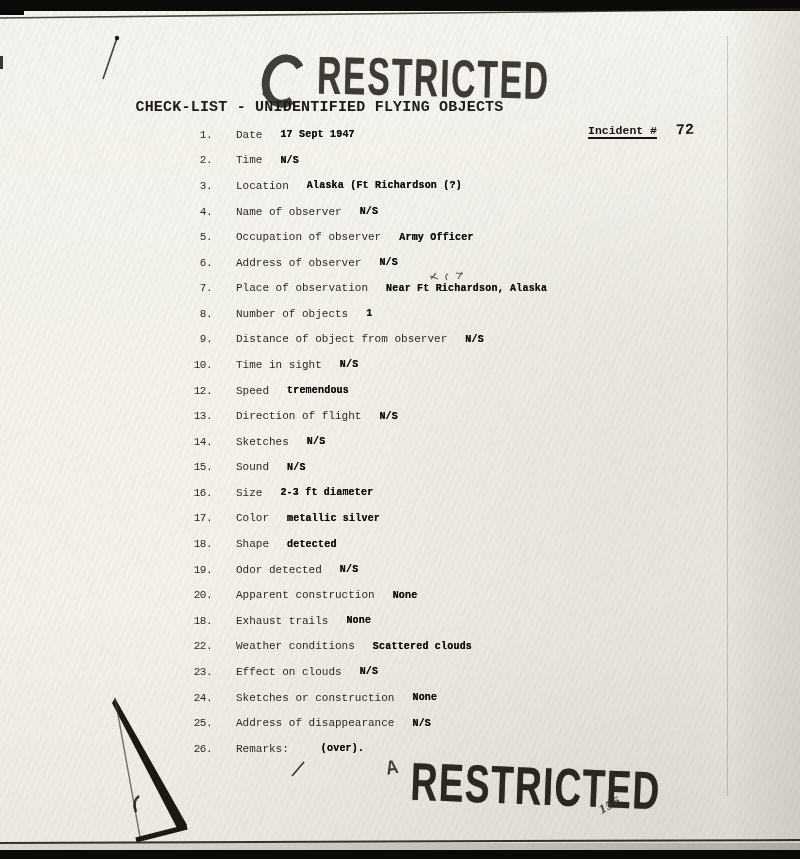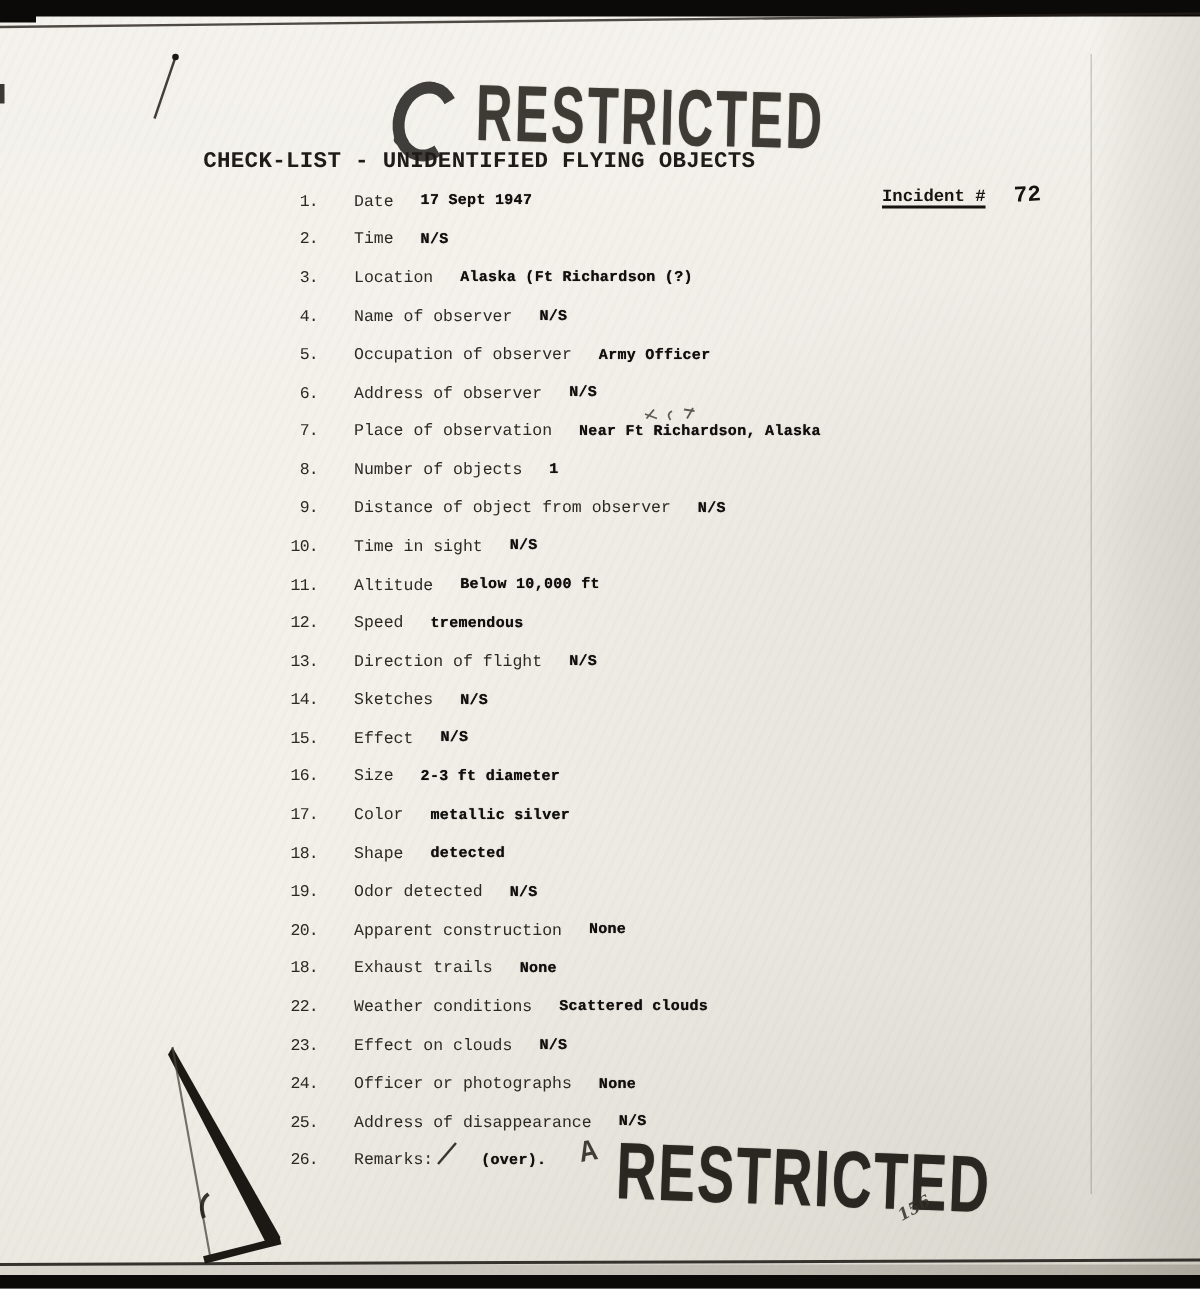--- a/index.html
+++ b/index.html
@@ -174,25 +174,20 @@
         <span class="label">Distance of object from observer</span>
         <span class="value">N/S</span>
       </div>
 
       <div class="row">
         <span class="num">10.</span>
         <span class="label">Time in sight</span>
         <span class="value">N/S</span>
       </div>
 
-      <div class="row">
-        <span class="num">11.</span>
-        <span class="label">Altitude</span>
-        <span class="value">Below 10,000 ft</span>
-      </div>
 
       <div class="row">
         <span class="num">12.</span>
         <span class="label">Speed</span>
         <span class="value">tremendous</span>
       </div>
 
       <div class="row">
         <span class="num">13.</span>
         <span class="label">Direction of flight</span>
@@ -200,21 +195,21 @@
       </div>
 
       <div class="row">
         <span class="num">14.</span>
         <span class="label">Sketches</span>
         <span class="value">N/S</span>
       </div>
 
       <div class="row">
         <span class="num">15.</span>
-        <span class="label">Effect</span>
+        <span class="label">Sound</span>
         <span class="value">N/S</span>
       </div>
 
       <div class="row">
         <span class="num">16.</span>
         <span class="label">Size</span>
         <span class="value">2-3 ft diameter</span>
       </div>
 
       <div class="row">
@@ -254,21 +249,21 @@
       </div>
 
       <div class="row">
         <span class="num">23.</span>
         <span class="label">Effect on clouds</span>
         <span class="value">N/S</span>
       </div>
 
       <div class="row">
         <span class="num">24.</span>
-        <span class="label">Officer or photographs</span>
+        <span class="label">Sketches or construction</span>
         <span class="value">None</span>
       </div>
 
       <div class="row">
         <span class="num">25.</span>
         <span class="label">Address of disappearance</span>
         <span class="value">N/S</span>
       </div>
 
       <div class="row">

